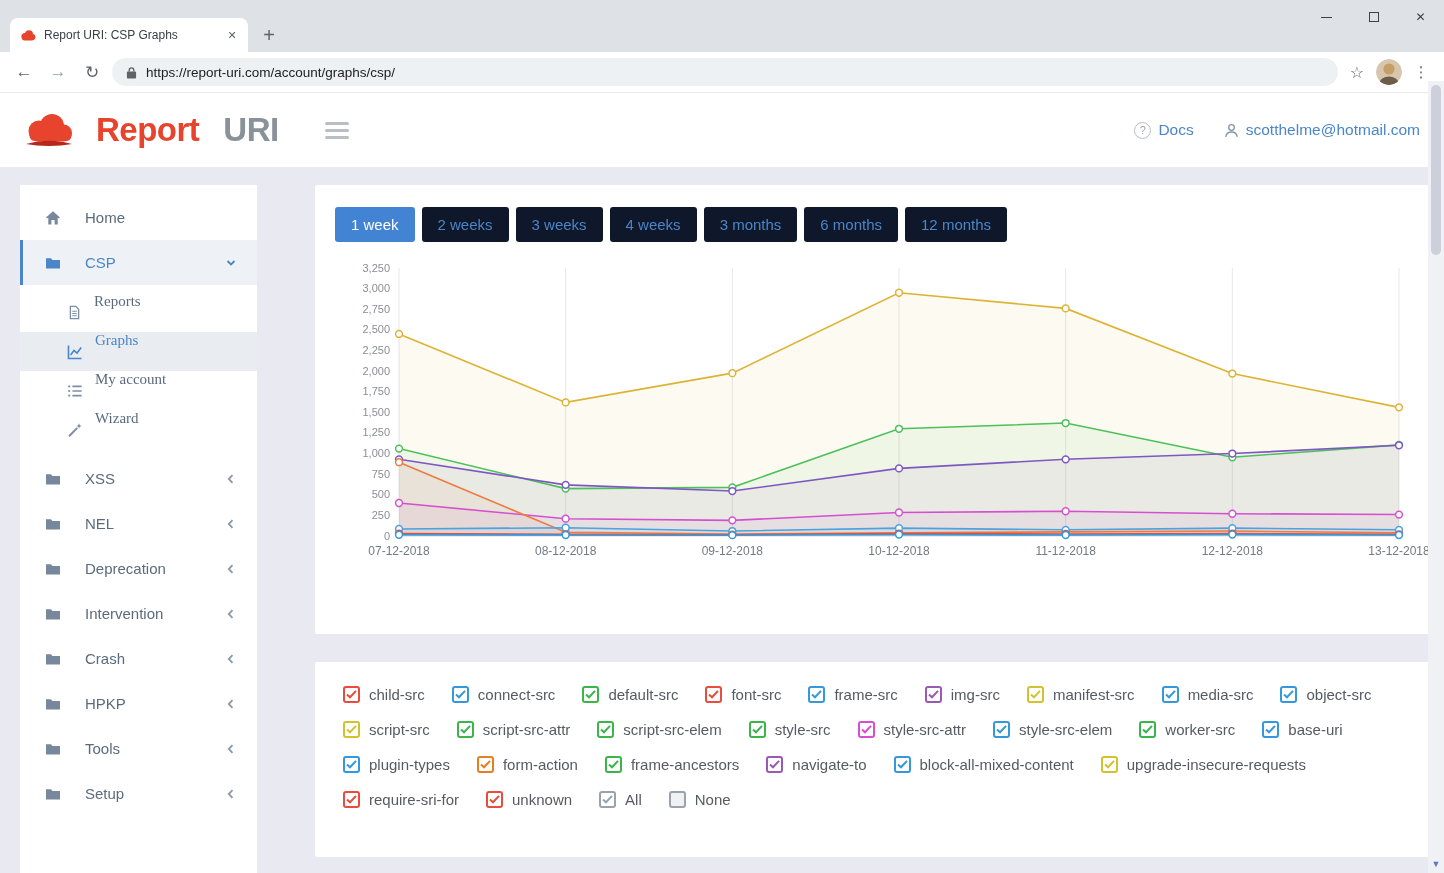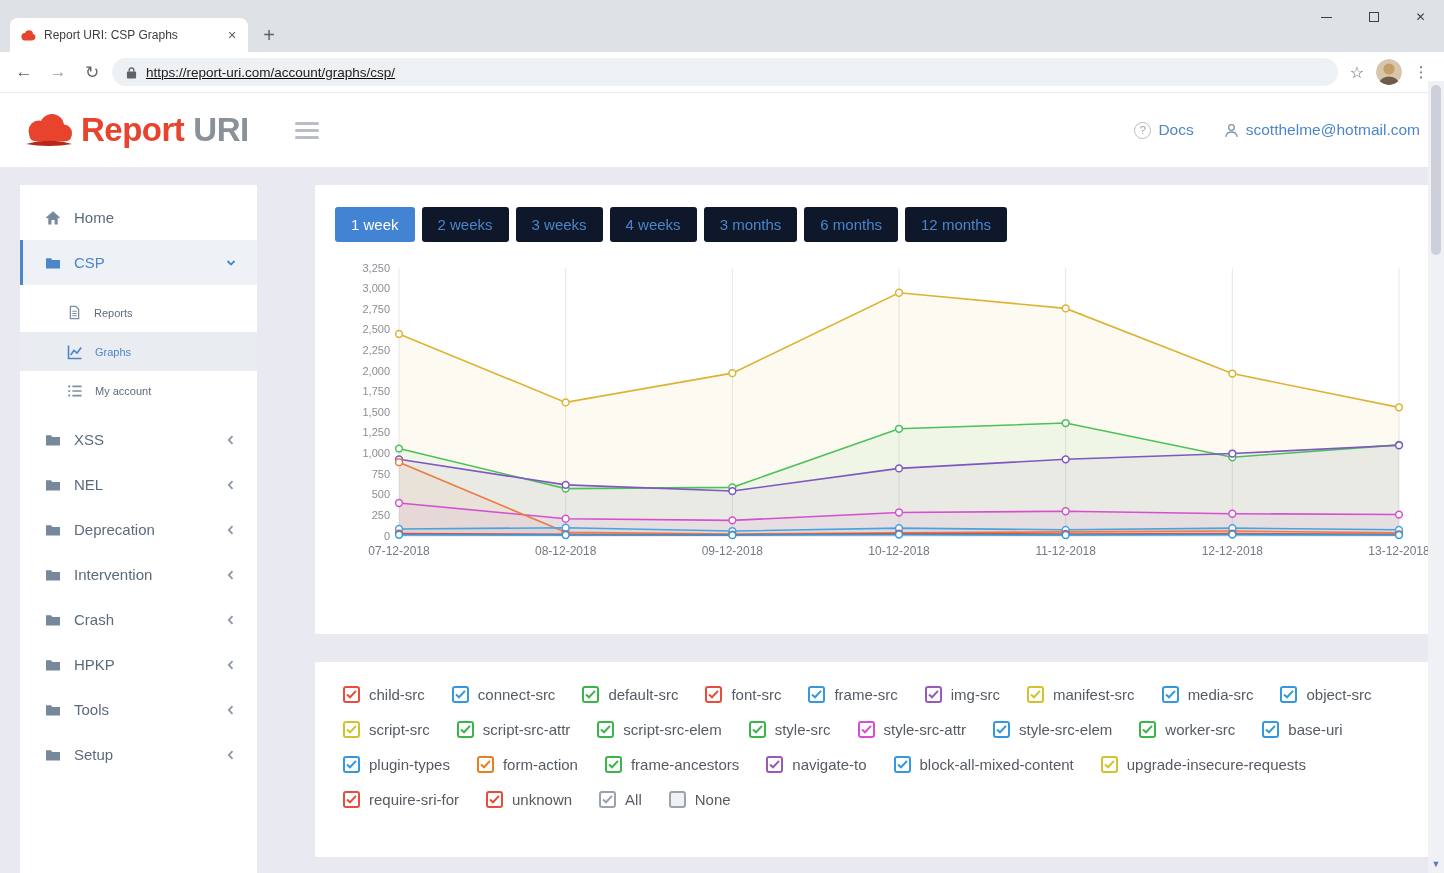--- a/index.html
+++ b/index.html
@@ -13,50 +13,50 @@
   .tab-close{color:#5f6368;font-size:11px;width:16px;height:16px;display:flex;align-items:center;justify-content:center;border-radius:50%;cursor:pointer;}
   .newtab{width:30px;height:30px;margin:0 0 2px 6px;display:flex;align-items:center;justify-content:center;font-size:20px;color:#5f6368;cursor:pointer;}
   .win-controls{position:absolute;right:0;top:0;height:34px;display:flex;}
   .win-btn{width:47px;height:34px;display:flex;align-items:center;justify-content:center;color:#3c4043;font-size:12px;cursor:pointer;}
   .min-glyph{width:11px;height:1px;background:#3c4043;display:block;}
   .max-glyph{width:10px;height:10px;border:1px solid #3c4043;display:block;}
 
   .addressbar{height:41px;background:#fff;display:flex;align-items:center;padding:0 10px;gap:6px;border-bottom:1px solid #e8eaec;}
   .nav-btn{width:28px;height:28px;display:flex;align-items:center;justify-content:center;font-size:17px;color:#5f6368;cursor:pointer;}
   .nav-btn.fwd{color:#9aa0a6;}
-  .omnibox{flex:1;height:28px;background:#eef1f3;border-radius:14px;display:flex;align-items:center;padding:0 14px;gap:9px;text-decoration:underline;}
+  .omnibox{flex:1;height:28px;background:#eef1f3;border-radius:14px;display:flex;align-items:center;padding:0 14px;gap:9px;}
   .url-text{font-size:13.5px;color:#202124;white-space:nowrap;}
   .star-btn{width:26px;height:26px;display:flex;align-items:center;justify-content:center;font-size:16px;color:#5f6368;cursor:pointer;}
   .avatar{width:26px;height:26px;border-radius:50%;overflow:hidden;flex:none;cursor:pointer;}
   .dots-btn{width:26px;height:26px;display:flex;align-items:center;justify-content:center;font-size:15px;color:#5f6368;cursor:pointer;}
 
   
   .site-header{height:74px;background:#fff;display:flex;align-items:center;padding:0 24px 0 22px;}
-  .logo-wrap{display:flex;align-items:center;gap:5px;cursor:pointer;}
+  .logo-wrap{display:flex;align-items:center;gap:20px;cursor:pointer;}
   .logo-text1{font-size:33px;font-weight:bold;color:#e8432d;letter-spacing:-0.5px;}
   .logo-text2{font-size:33px;font-weight:bold;color:#8a9299;letter-spacing:-0.5px;margin-left:4px;}
   .hamburger{margin-left:46px;display:flex;flex-direction:column;gap:4px;cursor:pointer;}
   .hamburger span{display:block;width:24px;height:3px;border-radius:2px;background:#b9bec4;}
   .header-right{margin-left:auto;display:flex;align-items:center;gap:30px;}
   .hdr-link{display:flex;align-items:center;gap:7px;color:#4a86c8;font-size:15.5px;cursor:pointer;}
   .qicon{width:17px;height:17px;border:1.5px solid #b6bec6;border-radius:50%;color:#9aa5ad;font-size:11px;display:flex;align-items:center;justify-content:center;}
 
   
   .content{display:flex;align-items:flex-start;gap:20px;padding:18px 1px 0 20px;height:718px;}
   .sidebar{width:237px;flex:none;background:#fff;padding-top:10px;height:760px;}
   .main-col{flex:1;margin-left:38px;}
 
   
-  .side-item{height:45px;display:flex;align-items:center;padding-left:25px;gap:13px;font-size:15px;color:#5b6b7c;cursor:pointer;}
+  .side-item{height:45px;display:flex;align-items:center;padding-left:25px;gap:24px;font-size:15px;color:#5b6b7c;cursor:pointer;}
   .side-item .sicon{color:#77889c;display:flex;align-items:center;}
   .side-item .chev{margin-left:auto;margin-right:20px;color:#8a98a8;display:flex;align-items:center;}
   .side-item.csp{background:#eef2f7;border-left:3px solid #4a86c8;padding-left:22px;color:#4a86c8;}
   .side-item.csp .sicon,.side-item.csp .chev{color:#4a86c8;}
   .csp-children{margin-top:8px;margin-bottom:7px;}
-  .side-sub{height:39px;display:flex;align-items:center;padding-left:47px;gap:12px;font-size:11px;color:#5b6b7c;cursor:pointer;}
+  .side-sub{height:39px;display:flex;padding-left:47px;gap:12px;font-size:15px;color:#5b6b7c;cursor:pointer;font-family:Liberation Serif, serif;}
   .side-sub .sicon{color:#7d8ea3;display:flex;align-items:center;}
   .side-sub.active{background:#e9edf2;color:#4a86c8;}
   .side-sub.active .sicon{color:#4a86c8;}
 
   
   .panel{background:#fff;border-radius:2px;}
   .chart-panel{height:449px;padding:22px 20px 0 20px;}
   .legend-panel{margin-top:28px;min-height:195px;padding:24px 28px;}
 
   .range-tabs{display:flex;gap:7px;}
@@ -225,20 +225,29 @@
         <div class="side-sub">
           <span class="sicon">
             <svg viewBox="0 0 16 16" width="16" height="16">
               <circle cx="2.2" cy="3.4" r="1.1" fill="currentColor"></circle>
               <circle cx="2.2" cy="8" r="1.1" fill="currentColor"></circle>
               <circle cx="2.2" cy="12.6" r="1.1" fill="currentColor"></circle>
               <path d="M5.4 3.4h9.2M5.4 8h9.2M5.4 12.6h9.2" stroke="currentColor" stroke-width="1.6"></path>
             </svg>
           </span>
           <span>My account</span>
+        </div>
+        <div class="side-sub">
+          <span class="sicon">
+            <svg viewBox="0 0 16 16" width="16" height="16">
+              <path d="M2 14.2 10.3 5.9" stroke="currentColor" stroke-width="2"></path>
+              <path d="M12 1.2 12.8 3.2 14.8 4 12.8 4.8 12 6.8 11.2 4.8 9.2 4 11.2 3.2Z" fill="currentColor"></path>
+            </svg>
+          </span>
+          <span>Wizard</span>
         </div>
       </div>
     <div id="sidebar-sections">
         <div class="side-item">
           <span class="sicon">
             <svg viewBox="0 0 16 16" width="16" height="16">
               <path d="M1 3.2h5l1.4 1.9H15v8.4H1Z" fill="currentColor"></path>
             </svg>
           </span>
           <span>XSS</span>

